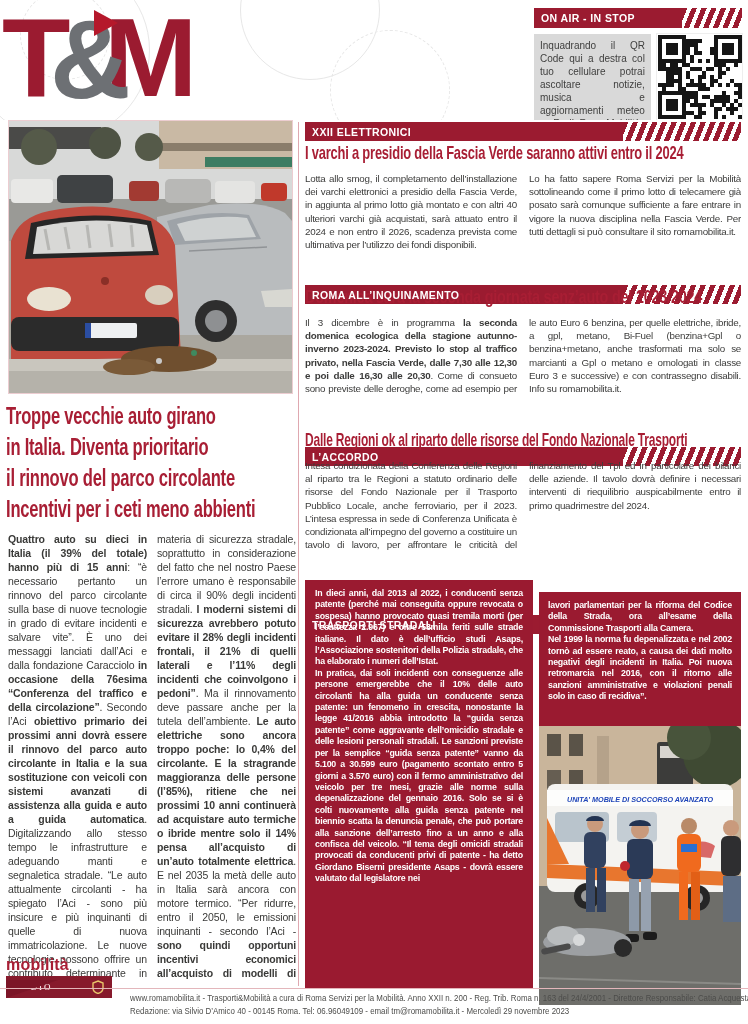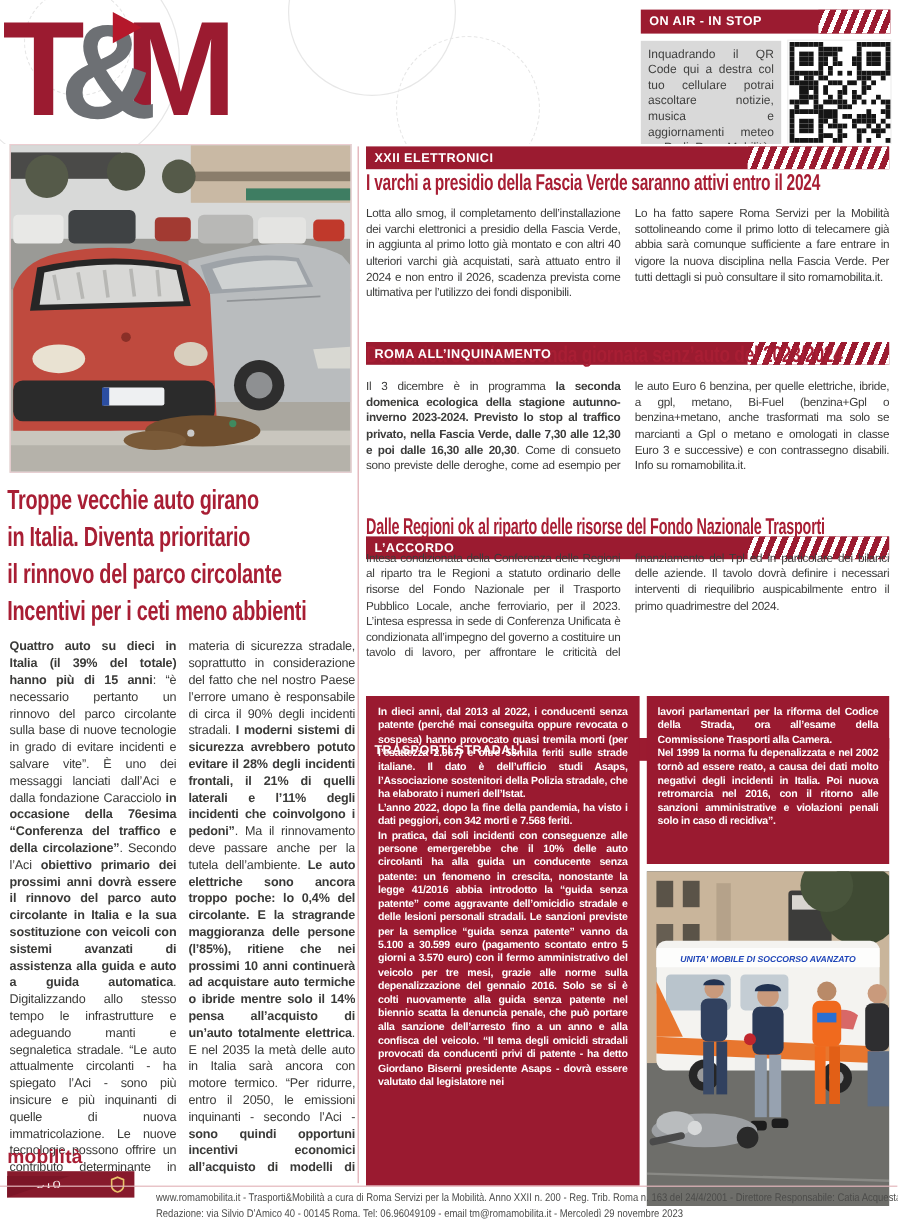--- a/index.html
+++ b/index.html
@@ -65,21 +65,21 @@
   .sec-title{left:305px;width:436px;overflow:visible}
   .sec-title span{display:inline-block;font-size:19px;font-weight:bold;color:#a81e34;white-space:nowrap;transform-origin:0 50%;letter-spacing:-.3px}
   .scale68 span{transform:scaleX(.68)}
   .scale76 span{transform:scaleX(.76)}
   .scale63 span{transform:scaleX(.63)}
   .sec-body{left:305px;width:436px;columns:2;column-gap:12px;column-fill:auto;font-size:9.8px;line-height:13.2px;text-align:justify;letter-spacing:-.25px;color:#3c3c3b;overflow:hidden}
 
   
   .redbox{background:#9a1a30;color:#fff;overflow:hidden}
   .redbox-left{left:305px;top:580px;width:228px;height:408px;padding:8px 10px}
-  .redbox-right{left:539px;top:580px;width:202px;height:140px;padding:8px 9px}
+  .redbox-right{left:539px;top:592px;width:202px;height:140px;padding:8px 9px}
   .box-title{overflow:visible;margin-bottom:5px}
   .box-title span{display:inline-block;font-size:19px;font-weight:bold;color:#fff;white-space:nowrap;transform:scaleX(.65);transform-origin:0 50%}
   .box-body{font-size:8.8px;line-height:11.4px;font-weight:bold;text-align:justify;letter-spacing:-.2px}
   .box-body p{margin:0}
 
   .photo-amb{left:539px;top:726px;width:202px;height:279px;background:#7a7a76;overflow:hidden}
 </style>
 </head>
 <body>
 
@@ -405,21 +405,21 @@
 
 <div class="abs vdivider"></div>
 
 <div class="abs sec-bar maroon-bar" style="top:122px">
   <span class="label">XXII ELETTRONICI</span>
     <span class="stripes"></span>
 </div>
 <div class="abs sec-title scale68" style="top:142px"><span>I varchi a presidio della Fascia Verde saranno attivi entro il 2024</span></div>
 <div class="abs sec-body" style="top:172px;height:92px">
     <p><span>Lotta allo smog, il completamento dell’installazione dei varchi elettronici a presidio della Fascia Verde, in aggiunta al primo lotto già montato e con altri 40 ulteriori varchi già acquistati, sarà attuato entro il 2024 e non entro il 2026, scadenza prevista come ultimativa per l’utilizzo dei fondi disponibili.</span></p>
-    <p><span>Lo ha fatto sapere Roma Servizi per la Mobilità sottolineando come il primo lotto di telecamere già abbia sarà comunque sufficiente a fare entrare in vigore la nuova disciplina nella Fascia Verde. Per tutti dettagli si può consultare il sito romamobilita.it.</span></p>
+    <p><span>Lo ha fatto sapere Roma Servizi per la Mobilità sottolineando come il primo lotto di telecamere già posato sarà comunque sufficiente a fare entrare in vigore la nuova disciplina nella Fascia Verde. Per tutti dettagli si può consultare il sito romamobilita.it.</span></p>
   </div>
 
 <div class="abs sec-bar maroon-bar" style="top:266px">
   <span class="label">ROMA ALL’INQUINAMENTO</span>
     <span class="stripes"></span>
 </div>
 <div class="abs sec-title scale76" style="top:286px"><span>Domenica sarà la seconda giornata senz’auto del 2023/2024</span></div>
 <div class="abs sec-body" style="top:316px;height:88px">
     <p><span>Il 3 dicembre è in programma </span><span class="b">la seconda domenica ecologica della stagione autunno-inverno 2023-2024. Previsto lo stop al traffico privato, nella Fascia Verde, dalle 7,30 alle 12,30 e poi dalle 16,30 alle 20,30</span><span>. Come di consueto sono previste delle deroghe, come ad esempio per le auto Euro 6 benzina, per quelle elettriche, ibride, a gpl, metano, Bi-Fuel (benzina+Gpl o benzina+metano, anche trasformati ma solo se marcianti a Gpl o metano e omologati in classe Euro 3 e successive) e con contrassegno disabili. Info su romamobilita.it.</span></p>
   </div>
@@ -434,21 +434,20 @@
   </div>
 
 <div class="abs sec-bar maroon-bar" style="top:558px">
   <span class="label">TRASPORTI STRADALI</span>
     <span class="stripes"></span>
 </div>
 
 <div class="abs redbox redbox-left">
   <div class="box-body">
       <p><span>In dieci anni, dal 2013 al 2022, i conducenti senza patente (perché mai conseguita oppure revocata o sospesa) hanno provocato quasi tremila morti (per l’esattezza 2.967) e oltre 53mila feriti sulle strade italiane. Il dato è dell’ufficio studi Asaps, l’Associazione sostenitori della Polizia stradale, che ha elaborato i numeri dell’Istat.</span></p>
-      <p><span>L’anno 2022, dopo la fine della pandemia, ha visto i dati peggiori, con 342 morti e 7.568 feriti.</span></p>
       <p><span>In pratica, dai soli incidenti con conseguenze alle persone emergerebbe che il 10% delle auto circolanti ha alla guida un conducente senza patente: un fenomeno in crescita, nonostante la legge 41/2016 abbia introdotto la “guida senza patente” come aggravante dell’omicidio stradale e delle lesioni personali stradali. Le sanzioni previste per la semplice “guida senza patente” vanno da 5.100 a 30.599 euro (pagamento scontato entro 5 giorni a 3.570 euro) con il fermo amministrativo del veicolo per tre mesi, grazie alle norme sulla depenalizzazione del gennaio 2016. Solo se si è colti nuovamente alla guida senza patente nel biennio scatta la denuncia penale, che può portare alla sanzione dell’arresto fino a un anno e alla confisca del veicolo. “Il tema degli omicidi stradali provocati da conducenti privi di patente - ha detto Giordano Biserni presidente Asaps - dovrà essere valutato dal legislatore nei</span></p>
     </div>
 </div>
 <div class="abs redbox redbox-right">
   <div class="box-body">
       <p><span>lavori parlamentari per la riforma del Codice della Strada, ora all’esame della Commissione Trasporti alla Camera.</span></p>
       <p><span>Nel 1999 la norma fu depenalizzata e nel 2002 tornò ad essere reato, a causa dei dati molto negativi degli incidenti in Italia. Poi nuova retromarcia nel 2016, con il ritorno alle sanzioni amministrative e violazioni penali solo in caso di recidiva”.</span></p>
     </div>
 </div>
 

